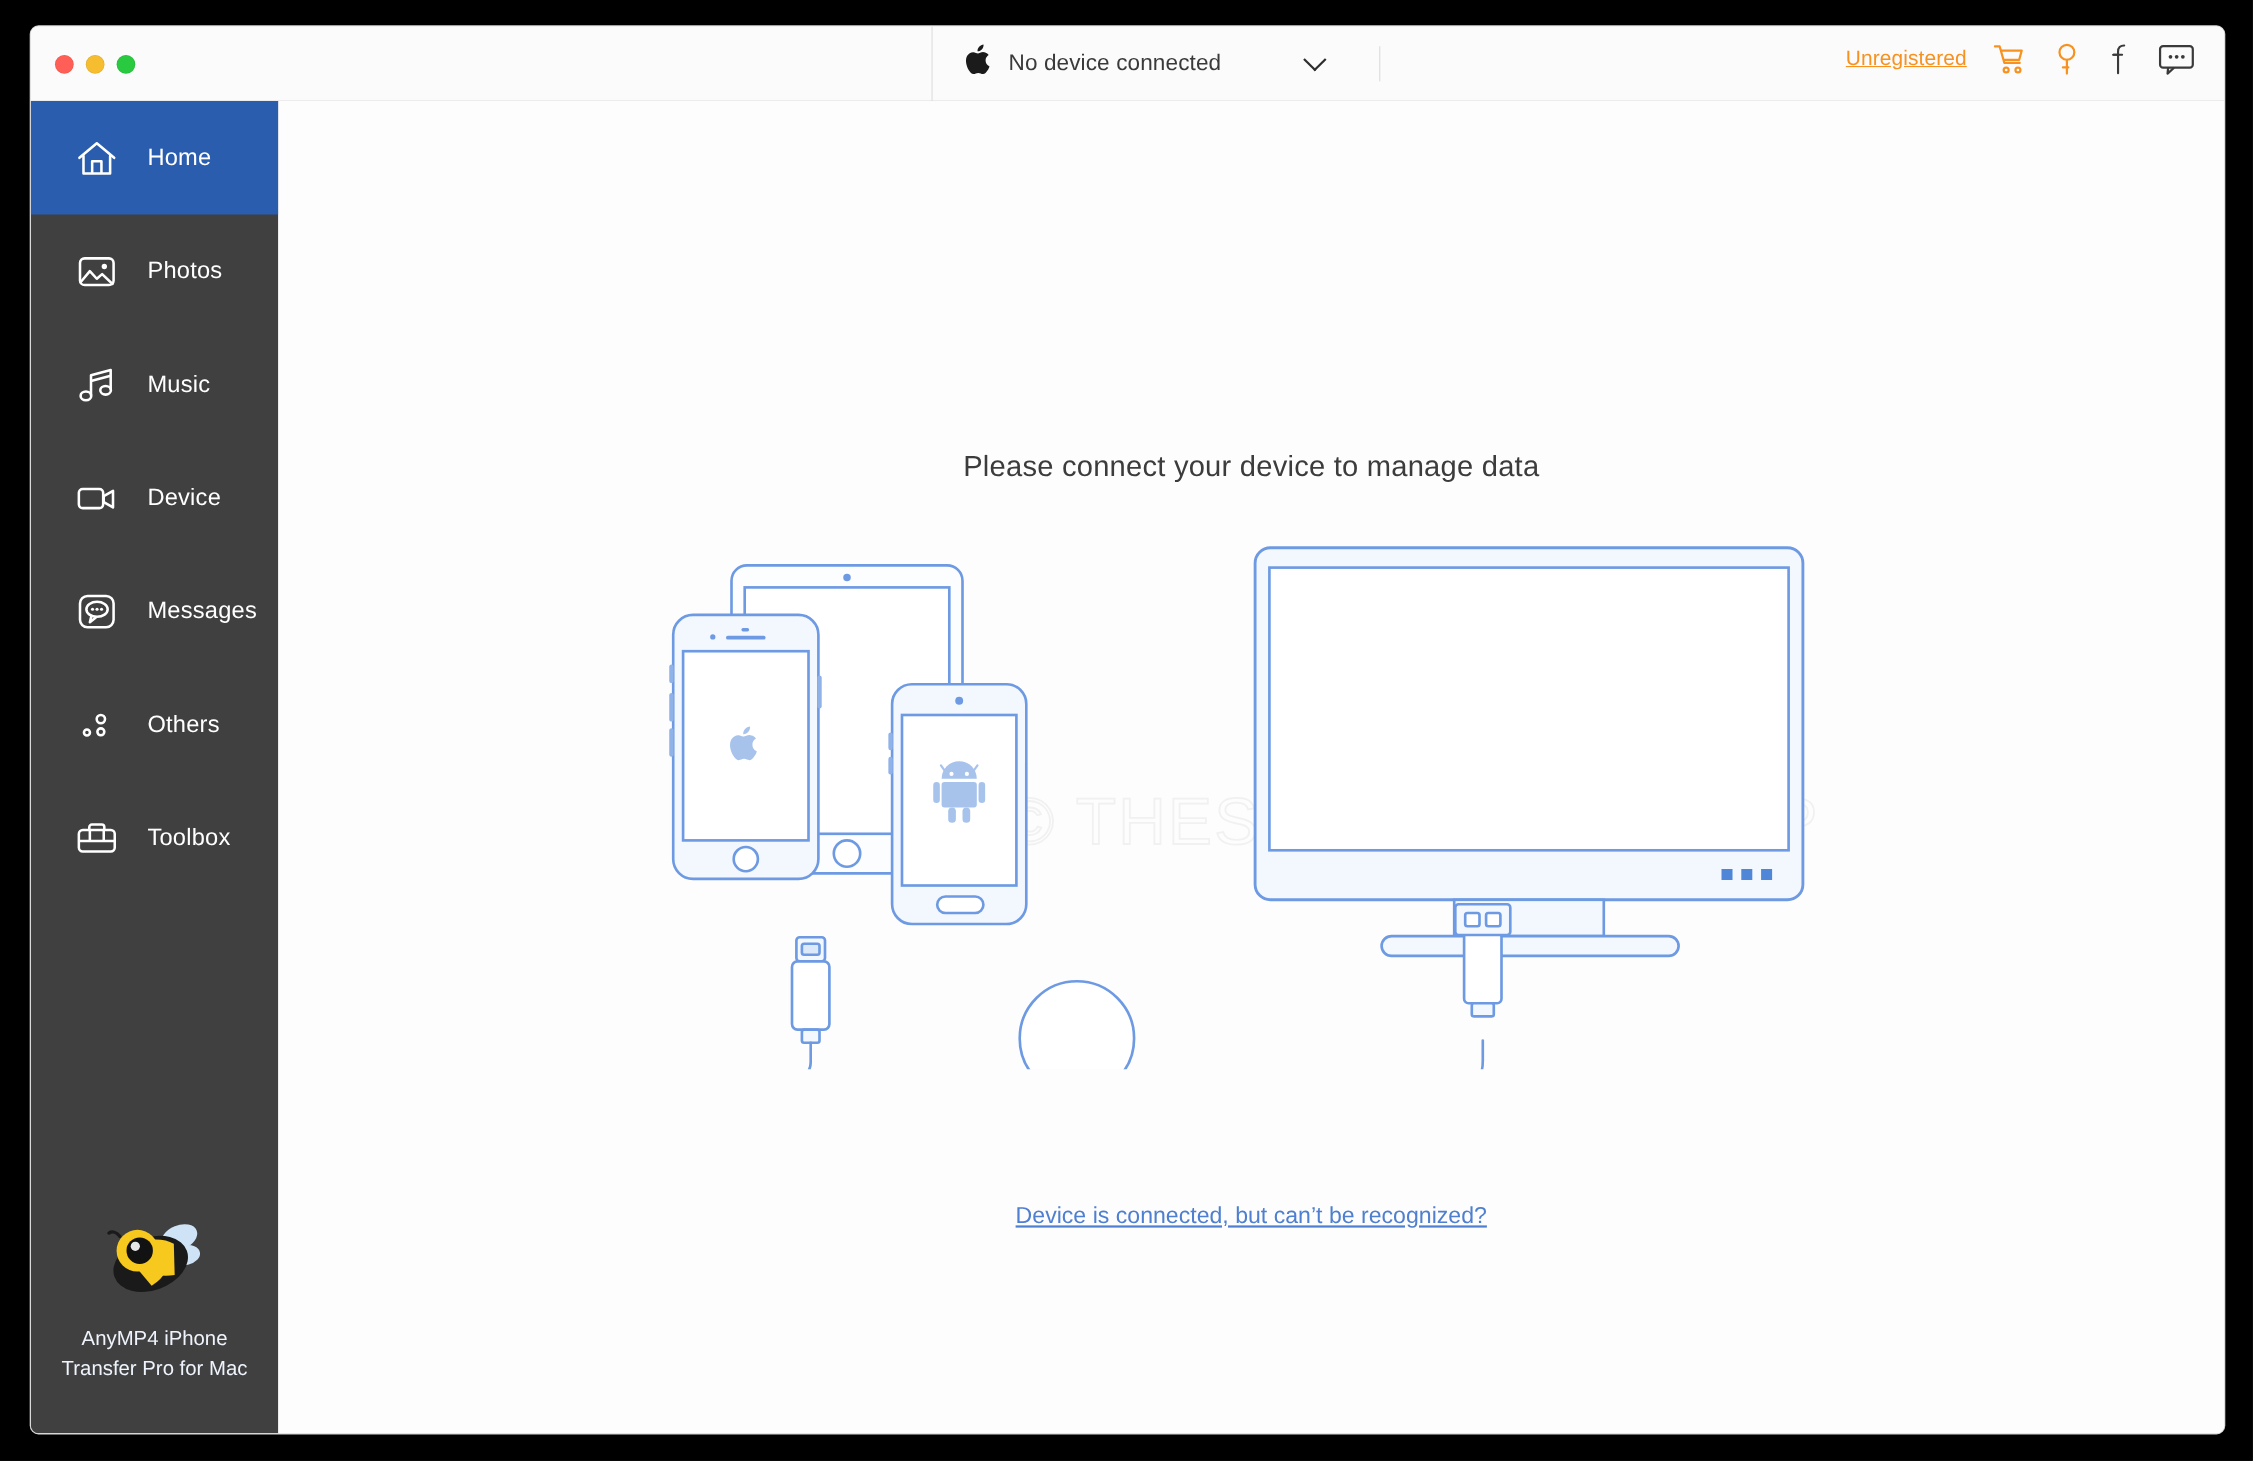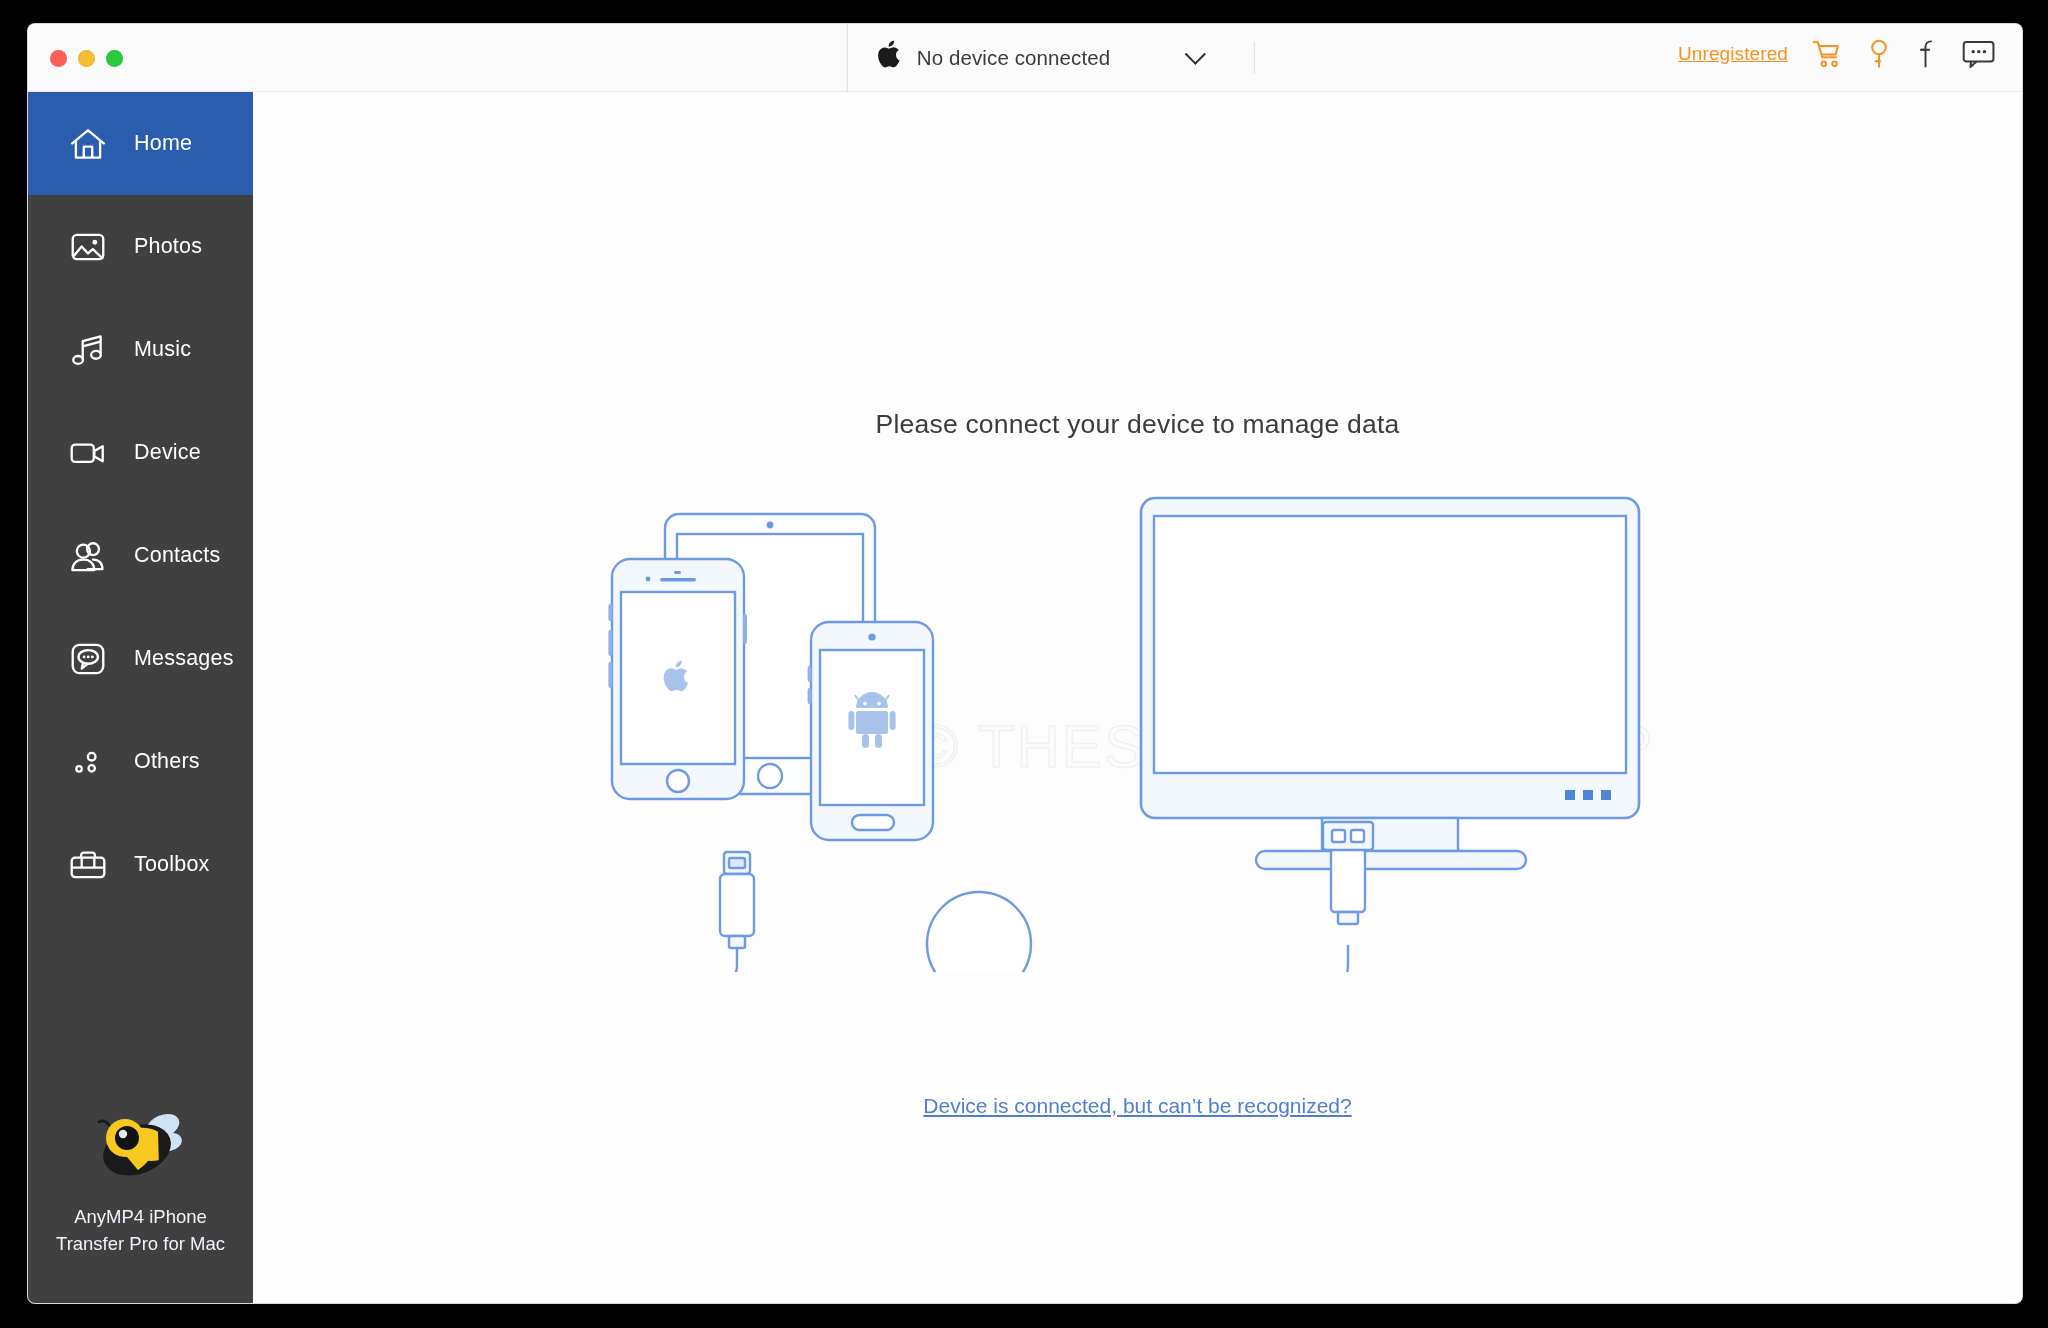--- a/index.html
+++ b/index.html
@@ -277,31 +277,20 @@
       <div class="nav-item">
         <span class="nav-icon">
           <svg width="40" height="40" viewBox="0 0 38 38" aria-hidden="true">
             <rect x="3.5" y="11" width="21" height="16.5" rx="3.3" fill="none" stroke="#fff" stroke-width="2.2"></rect>
             <path d="M25 17.2 33 12.6v14.3L25 22.3z" fill="none" stroke="#fff" stroke-width="2.2" stroke-linejoin="round"></path>
           </svg>
         </span>
         <span class="nav-label">Device</span>
       </div>
 
-      <div class="nav-item">
-        <span class="nav-icon">
-          <svg width="40" height="40" viewBox="0 0 38 38" aria-hidden="true">
-            <circle cx="23.8" cy="12.5" r="5.6" fill="none" stroke="#fff" stroke-width="2.2"></circle>
-            <path d="M18.5 31.5h14.2c0-5.6-3.3-9.1-8.9-9.1" fill="none" stroke="#fff" stroke-width="2.2" stroke-linecap="round" stroke-linejoin="round"></path>
-            <circle cx="14.6" cy="14.4" r="6.2" fill="none" stroke="#fff" stroke-width="2.2"></circle>
-            <path d="M4.2 32.5c0-6.2 4-10 10.4-10s10.4 3.8 10.4 10z" fill="none" stroke="#fff" stroke-width="2.2" stroke-linejoin="round"></path>
-          </svg>
-        </span>
-        <span class="nav-label">Contacts</span>
-      </div>
 
       <div class="nav-item">
         <span class="nav-icon">
           <svg width="40" height="40" viewBox="0 0 38 38" aria-hidden="true">
             <rect x="4.5" y="5.5" width="29" height="27" rx="6.5" fill="none" stroke="#fff" stroke-width="2.2"></rect>
             <ellipse cx="19.2" cy="17" rx="9.2" ry="6.5" fill="none" stroke="#fff" stroke-width="2.2"></ellipse>
             <path d="M14.4 22.4 13 28.2l5.4-4.4" fill="none" stroke="#fff" stroke-width="2.2" stroke-linejoin="round"></path>
             <circle cx="15.3" cy="17" r="1.35" fill="#fff"></circle>
             <circle cx="19.2" cy="17" r="1.35" fill="#fff"></circle>
             <circle cx="23.1" cy="17" r="1.35" fill="#fff"></circle>

